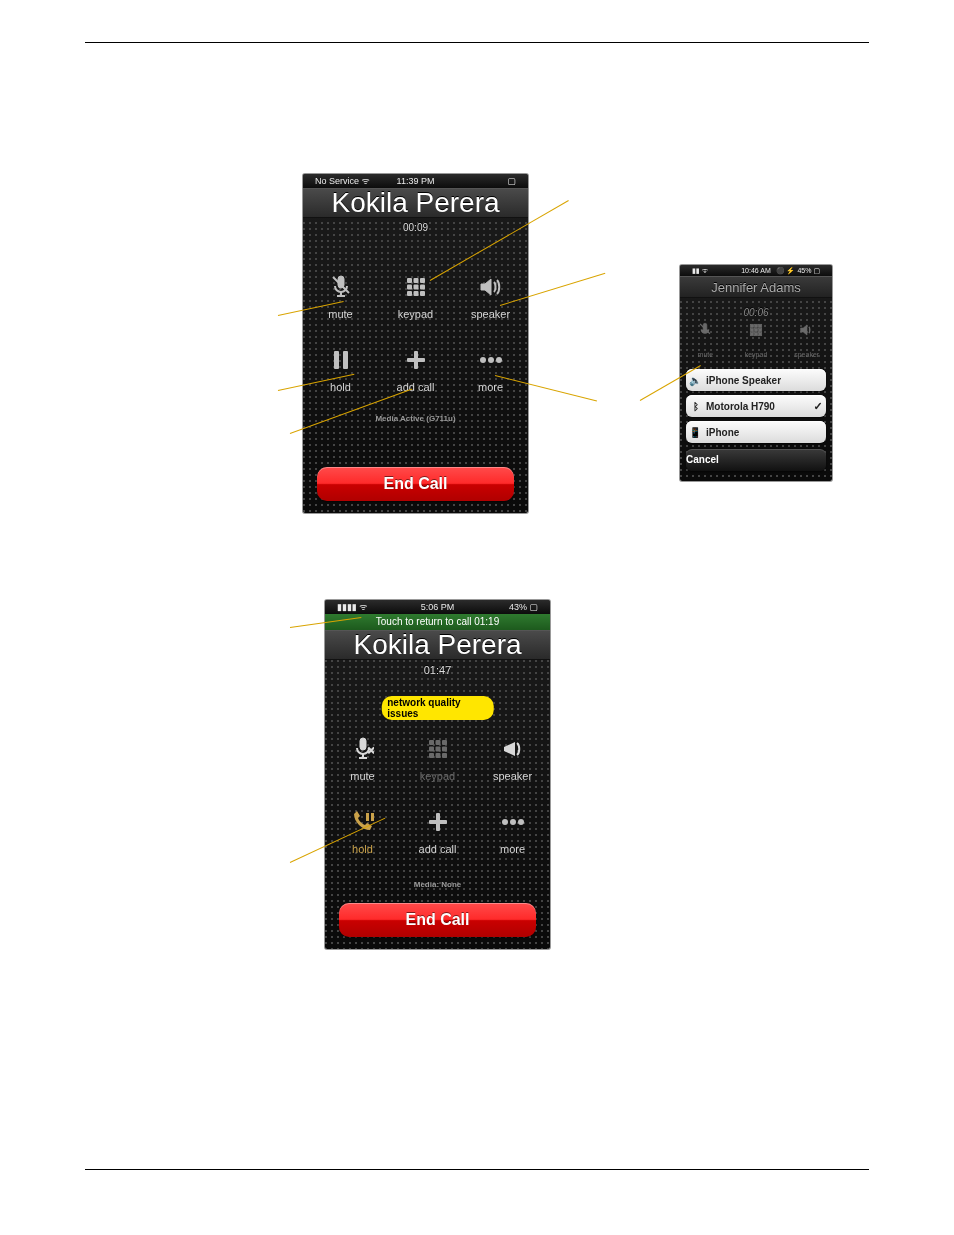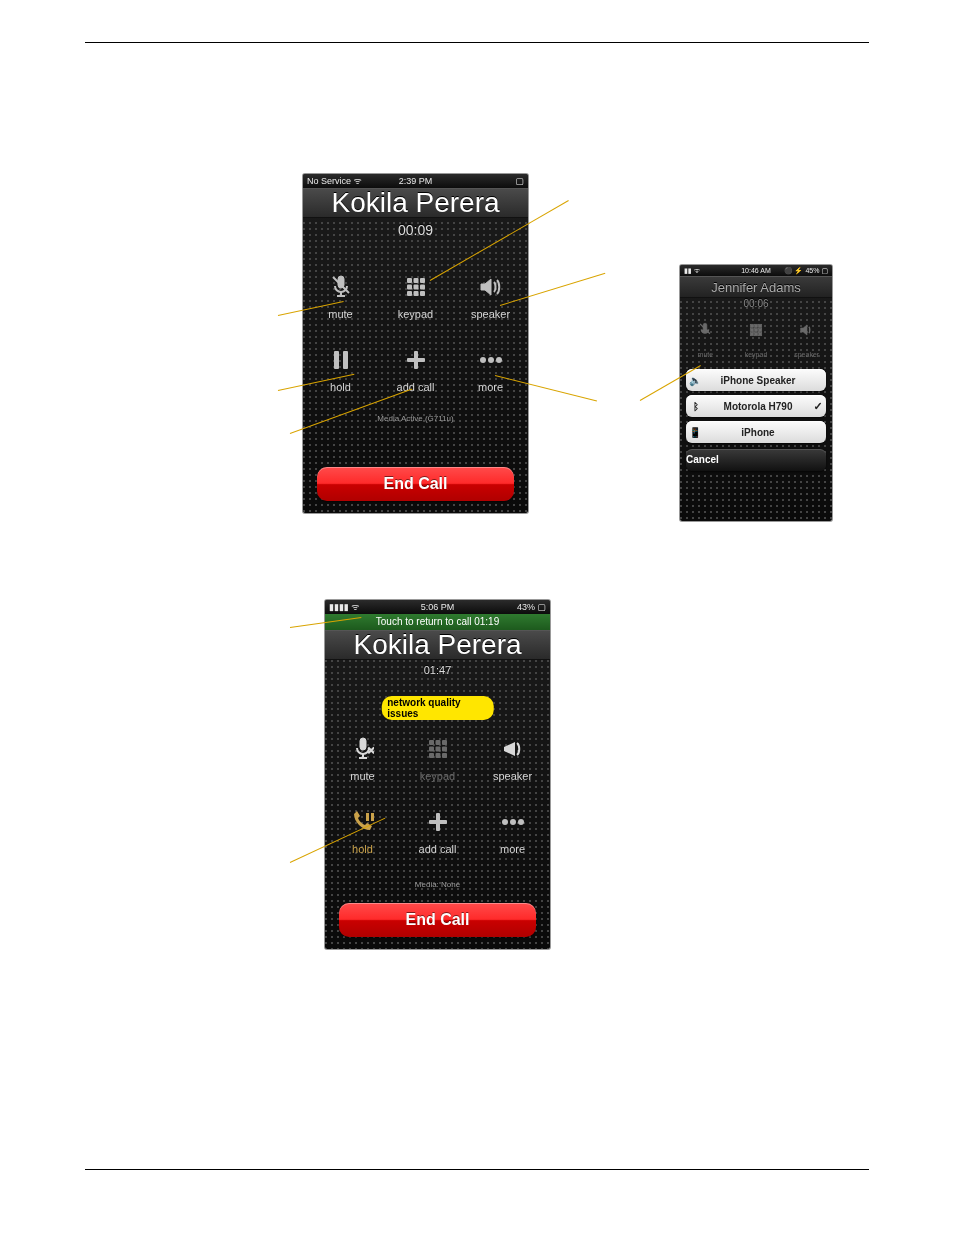--- a/index.html
+++ b/index.html
@@ -5,68 +5,68 @@
   html,body{margin:0;padding:0;background:#fff;font-family:Helvetica,Arial,sans-serif;}
   .page{width:954px;height:1235px;position:relative;margin:0 auto;background:#fff;}
   .hr{position:absolute;left:85px;right:85px;height:1px;background:#000;}
   .hr-top{top:42px;}
   .hr-bot{bottom:65px;}
   
   .phone{position:absolute;border-radius:2px;overflow:hidden;box-shadow:0 0 0 1px rgba(0,0,0,.4);}
   .phone .carbon{position:absolute;inset:0;background:
     radial-gradient(circle at 1px 1px,#444 1px,transparent 1px) 0 0/6px 6px,
     linear-gradient(#1c1c1c,#0a0a0a);}
-  .statusbar{position:absolute;top:0;left:0;right:0;height:14px;background:linear-gradient(#2b2b2b,#0c0c0c);color:#eaeaea;font-size:9px;line-height:14px;display:flex;align-items:center;box-sizing:border-box;padding:0 4px;}
+  .statusbar{position:absolute;top:0;left:0;right:0;height:14px;background:linear-gradient(#2b2b2b,#0c0c0c);color:#eaeaea;font-size:9px;line-height:14px;display:flex;align-items:center;box-sizing:border-box;padding:0 12px;}
   .statusbar .left{flex:1;text-align:left;}
   .statusbar .center{flex:0 0 auto;}
   .statusbar .right{flex:1;text-align:right;}
   .namebar{position:absolute;left:0;right:0;background:linear-gradient(#4a4a4a,#2a2a2a);color:#fff;text-align:center;border-top:1px solid #555;border-bottom:1px solid #111;}
   .caller-name{font-size:28px;font-weight:400;text-shadow:0 -1px 0 #000;}
   .timer{position:absolute;left:0;right:0;text-align:center;color:#ddd;text-shadow:0 -1px 0 #000;}
   .grid{position:absolute;left:0;right:0;display:grid;grid-template-columns:repeat(3,1fr);color:#bfbfbf;}
   .cell{display:flex;flex-direction:column;align-items:center;justify-content:flex-start;font-size:11px;gap:8px;}
   .cell .ico{width:26px;height:26px;display:flex;align-items:center;justify-content:center;}
   .cell .lbl{color:#d4d4d4;}
   svg{display:block;}
-  .media-line{position:absolute;left:0;right:0;text-align:center;color:#9a9a9a;font-size:8px;}
+  .media-line{position:absolute;left:0;right:0;text-align:center;color:#9a9a9a;font-size:8px;font-weight:bold;}
   .page-dots{position:absolute;left:0;right:0;text-align:center;color:#ccc;font-size:8px;letter-spacing:2px;}
   .endcall{position:absolute;left:14px;right:14px;bottom:12px;height:34px;border-radius:10px;background:linear-gradient(#ff4b4b 0%,#ff2a2a 48%,#c90000 52%,#b00000 100%);box-shadow:inset 0 1px 0 rgba(255,255,255,.35),0 1px 2px rgba(0,0,0,.6);color:#fff;font-weight:bold;font-size:16px;text-align:center;line-height:34px;text-shadow:0 -1px 0 rgba(0,0,0,.5);}
   
   .greenbar{position:absolute;left:0;right:0;background:linear-gradient(#2f7a2f,#1d5a1d);color:#fff;font-size:10px;height:16px;line-height:16px;text-align:center;}
   .nq{position:absolute;left:50%;transform:translateX(-50%);background:#ffe600;color:#000;font-size:10px;font-weight:bold;padding:1px 6px;border-radius:10px;}
   
   .sheet-btn{height:22px;margin:0 6px 4px;border-radius:6px;background:linear-gradient(#fcfcfc,#dcdcdc);box-shadow:0 1px 2px rgba(0,0,0,.6),inset 0 1px 0 #fff;display:flex;align-items:center;font-size:10px;font-weight:bold;color:#222;position:relative;}
   .sheet-btn .sicon{width:20px;display:flex;justify-content:center;}
-  .sheet-btn .stext{flex:1;text-align:center;}
+  .sheet-btn .stext{flex:1;}
   .sheet-btn .check{width:16px;text-align:center;font-size:11px;}
   .cancel-btn{height:22px;margin:6px 6px 0;border-radius:6px;background:linear-gradient(#3a3a3a,#111);box-shadow:0 1px 2px rgba(0,0,0,.6),inset 0 1px 0 rgba(255,255,255,.15);color:#fff;font-size:10px;font-weight:bold;line-height:22px;}
   
   .line{position:absolute;height:0;border-top:1px solid #d9a400;transform-origin:left center;pointer-events:none;}
   
   .dim .cell .lbl{color:#6a6a6a;}
   .dim .cell svg *{stroke:#6a6a6a;fill:#6a6a6a;}
 </style>
 </head>
 <body>
 
 <div class="page">
   <div class="hr hr-top"></div>
   <div class="hr hr-bot"></div>
 
   <div class="phone" style="left:303px;top:174px;width:225px;height:339px;">
     <div class="carbon"></div>
     <div class="statusbar">
       <span class="left">No Service  ᯤ</span>
-      <span class="center">2:39 PM</span>
+      <span class="center">11:39 PM</span>
       <span class="right">▢</span>
     </div>
     <div class="namebar" style="top:14px;height:28px;line-height:28px;">
       <span class="caller-name">Kokila Perera</span>
     </div>
-    <div class="timer" style="top:48px;font-size:14px;">00:09</div>
+    <div class="timer" style="top:48px;font-size:10px;">00:09</div>
 
     <div class="grid" style="top:100px;height:130px;row-gap:16px;">
 
       <div class="cell">
         <span class="ico">
           <svg width="22" height="26" viewBox="0 0 22 26">
               <g stroke="#bfbfbf" fill="#bfbfbf">
                 <rect x="8" y="2" width="6" height="12" rx="3"></rect>
                 <path d="M5 12a6 6 0 0 0 12 0" fill="none" stroke-width="2"></path>
                 <line x1="11" y1="18" x2="11" y2="22" stroke-width="2"></line>
@@ -149,31 +149,31 @@
     <div class="endcall">End Call</div>
   </div>
 
   <div class="line" style="left:278px;top:315px;width:67px;transform:rotate(-12deg);"></div>
   <div class="line" style="left:430px;top:280px;width:160px;transform:rotate(-30deg);"></div>
   <div class="line" style="left:500px;top:305px;width:110px;transform:rotate(-17deg);"></div>
   <div class="line" style="left:278px;top:390px;width:78px;transform:rotate(-12deg);"></div>
   <div class="line" style="left:290px;top:433px;width:130px;transform:rotate(-20deg);"></div>
   <div class="line" style="left:495px;top:375px;width:105px;transform:rotate(14deg);"></div>
 
-  <div class="phone" style="left:680px;top:265px;width:152px;height:256px;">
+  <div class="phone" style="left:680px;top:265px;width:152px;height:216px;">
     <div class="carbon"></div>
     <div class="statusbar" style="height:11px;font-size:7px;">
       <span class="left">▮▮  ᯤ</span>
       <span class="center">10:46 AM</span>
       <span class="right">⚫ ⚡ 45% ▢</span>
     </div>
     <div class="namebar" style="top:11px;height:20px;line-height:20px;background:linear-gradient(#3a3a3a,#222);">
       <span class="caller-name" style="font-size:13px;color:#aaa;">Jennifer Adams</span>
     </div>
-    <div class="timer" style="top:33px;font-size:10px;color:#888;">00:06</div>
+    <div class="timer" style="top:42px;font-size:10px;color:#888;font-style:italic;">00:06</div>
 
     <div class="grid dim" style="top:52px;height:40px;">
       <div class="cell">
         <span class="ico">
             <svg width="14" height="16" viewBox="0 0 22 26">
               <g stroke="#6a6a6a" fill="#6a6a6a">
                 <rect x="8" y="2" width="6" height="12" rx="3"></rect>
                 <path d="M5 12a6 6 0 0 0 12 0" fill="none" stroke-width="2"></path>
                 <line x1="3" y1="3" x2="19" y2="19" stroke-width="2"></line>
               </g>

